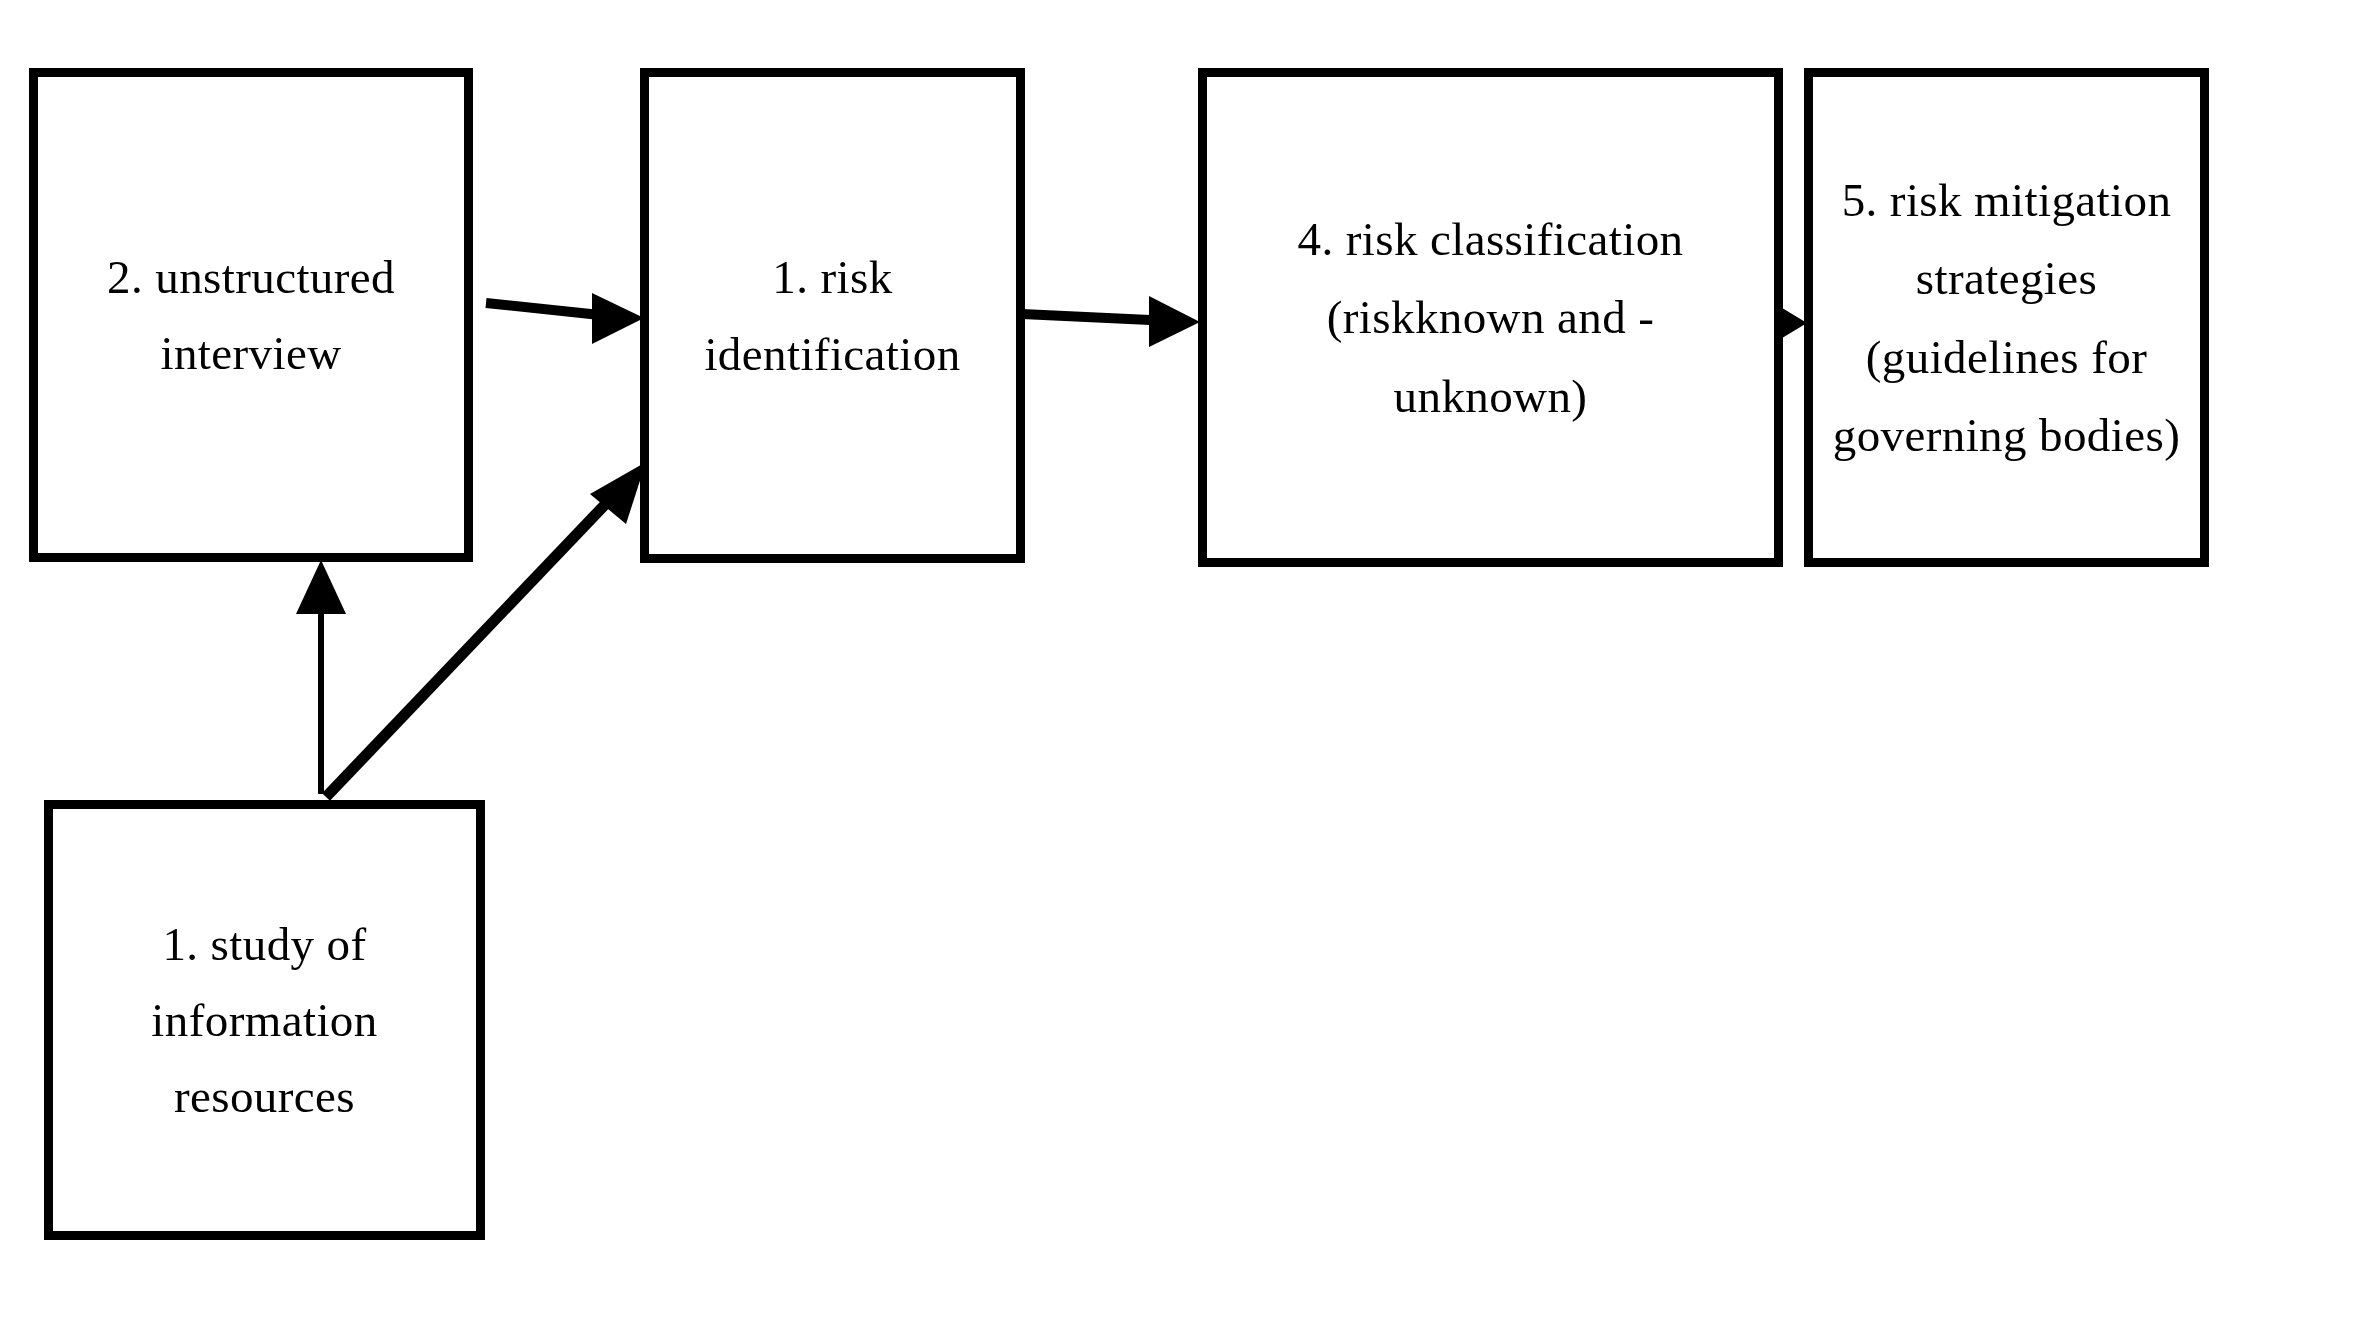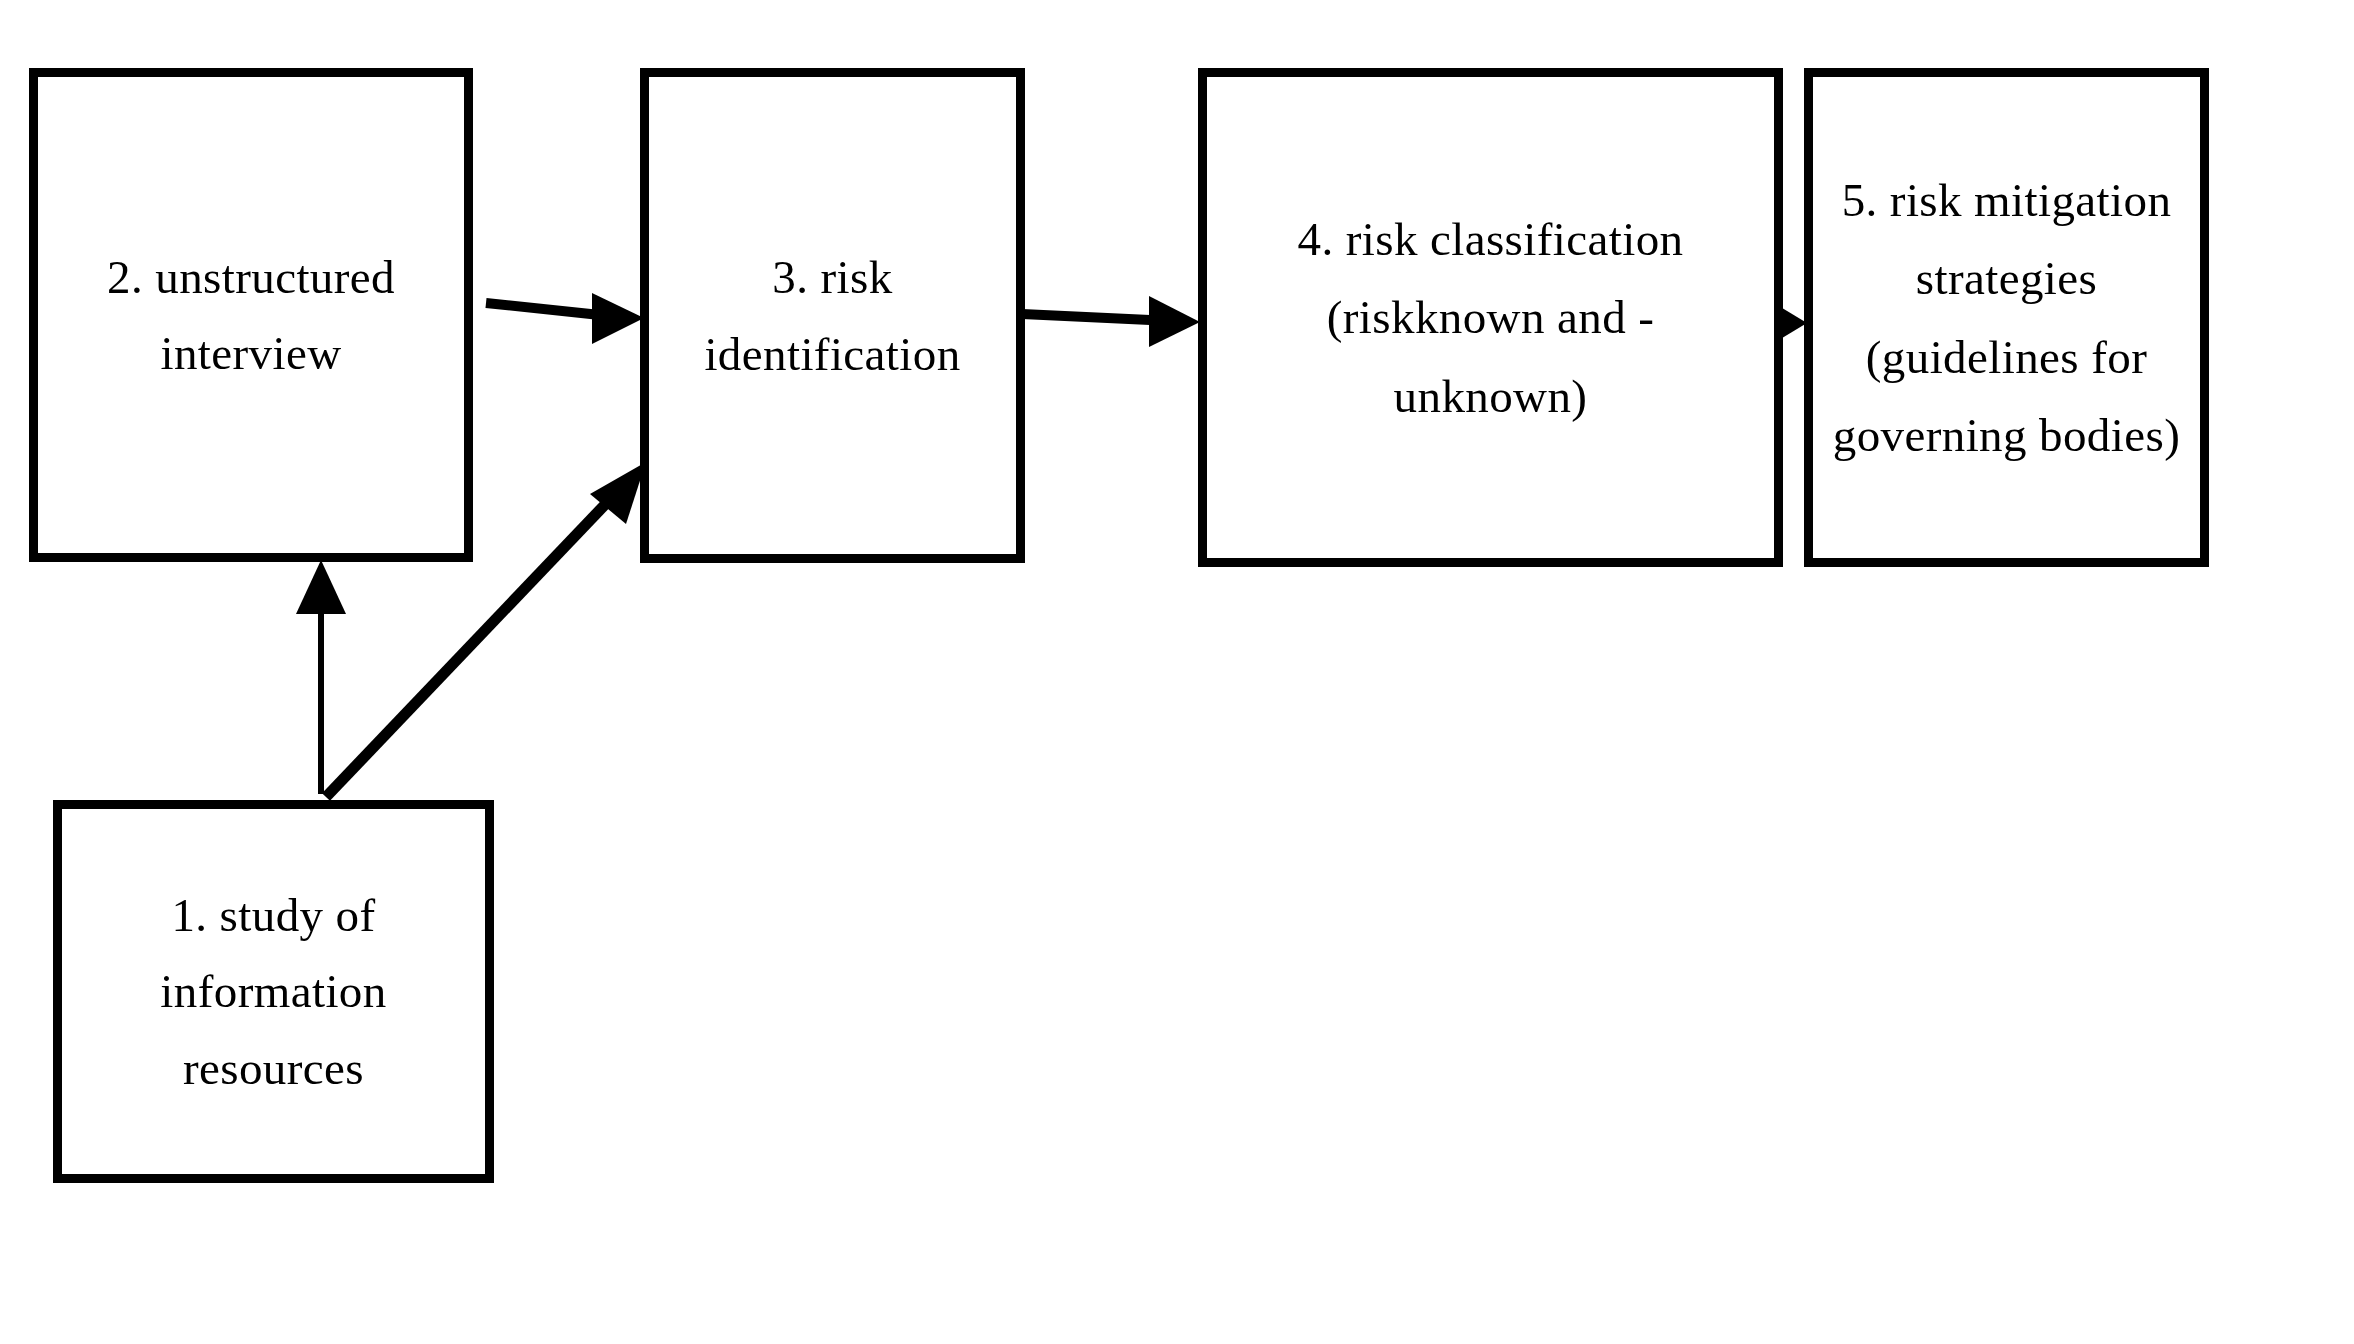--- a/index.html
+++ b/index.html
@@ -27,21 +27,21 @@
     color: #000000;
   }
   .node-label {
     display: block;
     font-size: 47px;
     line-height: 1.62;
     letter-spacing: 0.4px;
     padding: 0 14px;
     white-space: pre-line;
   }
-  #node-1 { left: 44px;   top: 800px; width: 441px; height: 383px; margin-left: 9px; }
+  #node-1 { left: 44px;   top: 800px; width: 441px; height: 440px; }
   #node-2 { left: 29px;   top: 68px;  width: 444px; height: 494px; }
   #node-3 { left: 640px;  top: 68px;  width: 385px; height: 495px; }
   #node-4 { left: 1198px; top: 68px;  width: 585px; height: 499px; }
   #node-5 { left: 1804px; top: 68px;  width: 405px; height: 499px; }
 
   #node-4 .node-label { line-height: 1.66; }
   #node-5 .node-label { line-height: 1.66; }
 
   svg.edges {
     position: absolute;
@@ -90,21 +90,21 @@
       <polygon class="edge-head" points="1807,323 1769,300 1769,346"></polygon>
     </g>
   </svg>
 
   <div class="node" id="node-2">
     <span class="node-label">2. unstructured
 interview</span>
   </div>
 
   <div class="node" id="node-3">
-    <span class="node-label">3. risk
+    <span class="node-label">1. risk
 identification</span>
   </div>
 
   <div class="node" id="node-4">
     <span class="node-label">4. risk classification
 (riskknown and -
 unknown)</span>
   </div>
 
   <div class="node" id="node-5">

